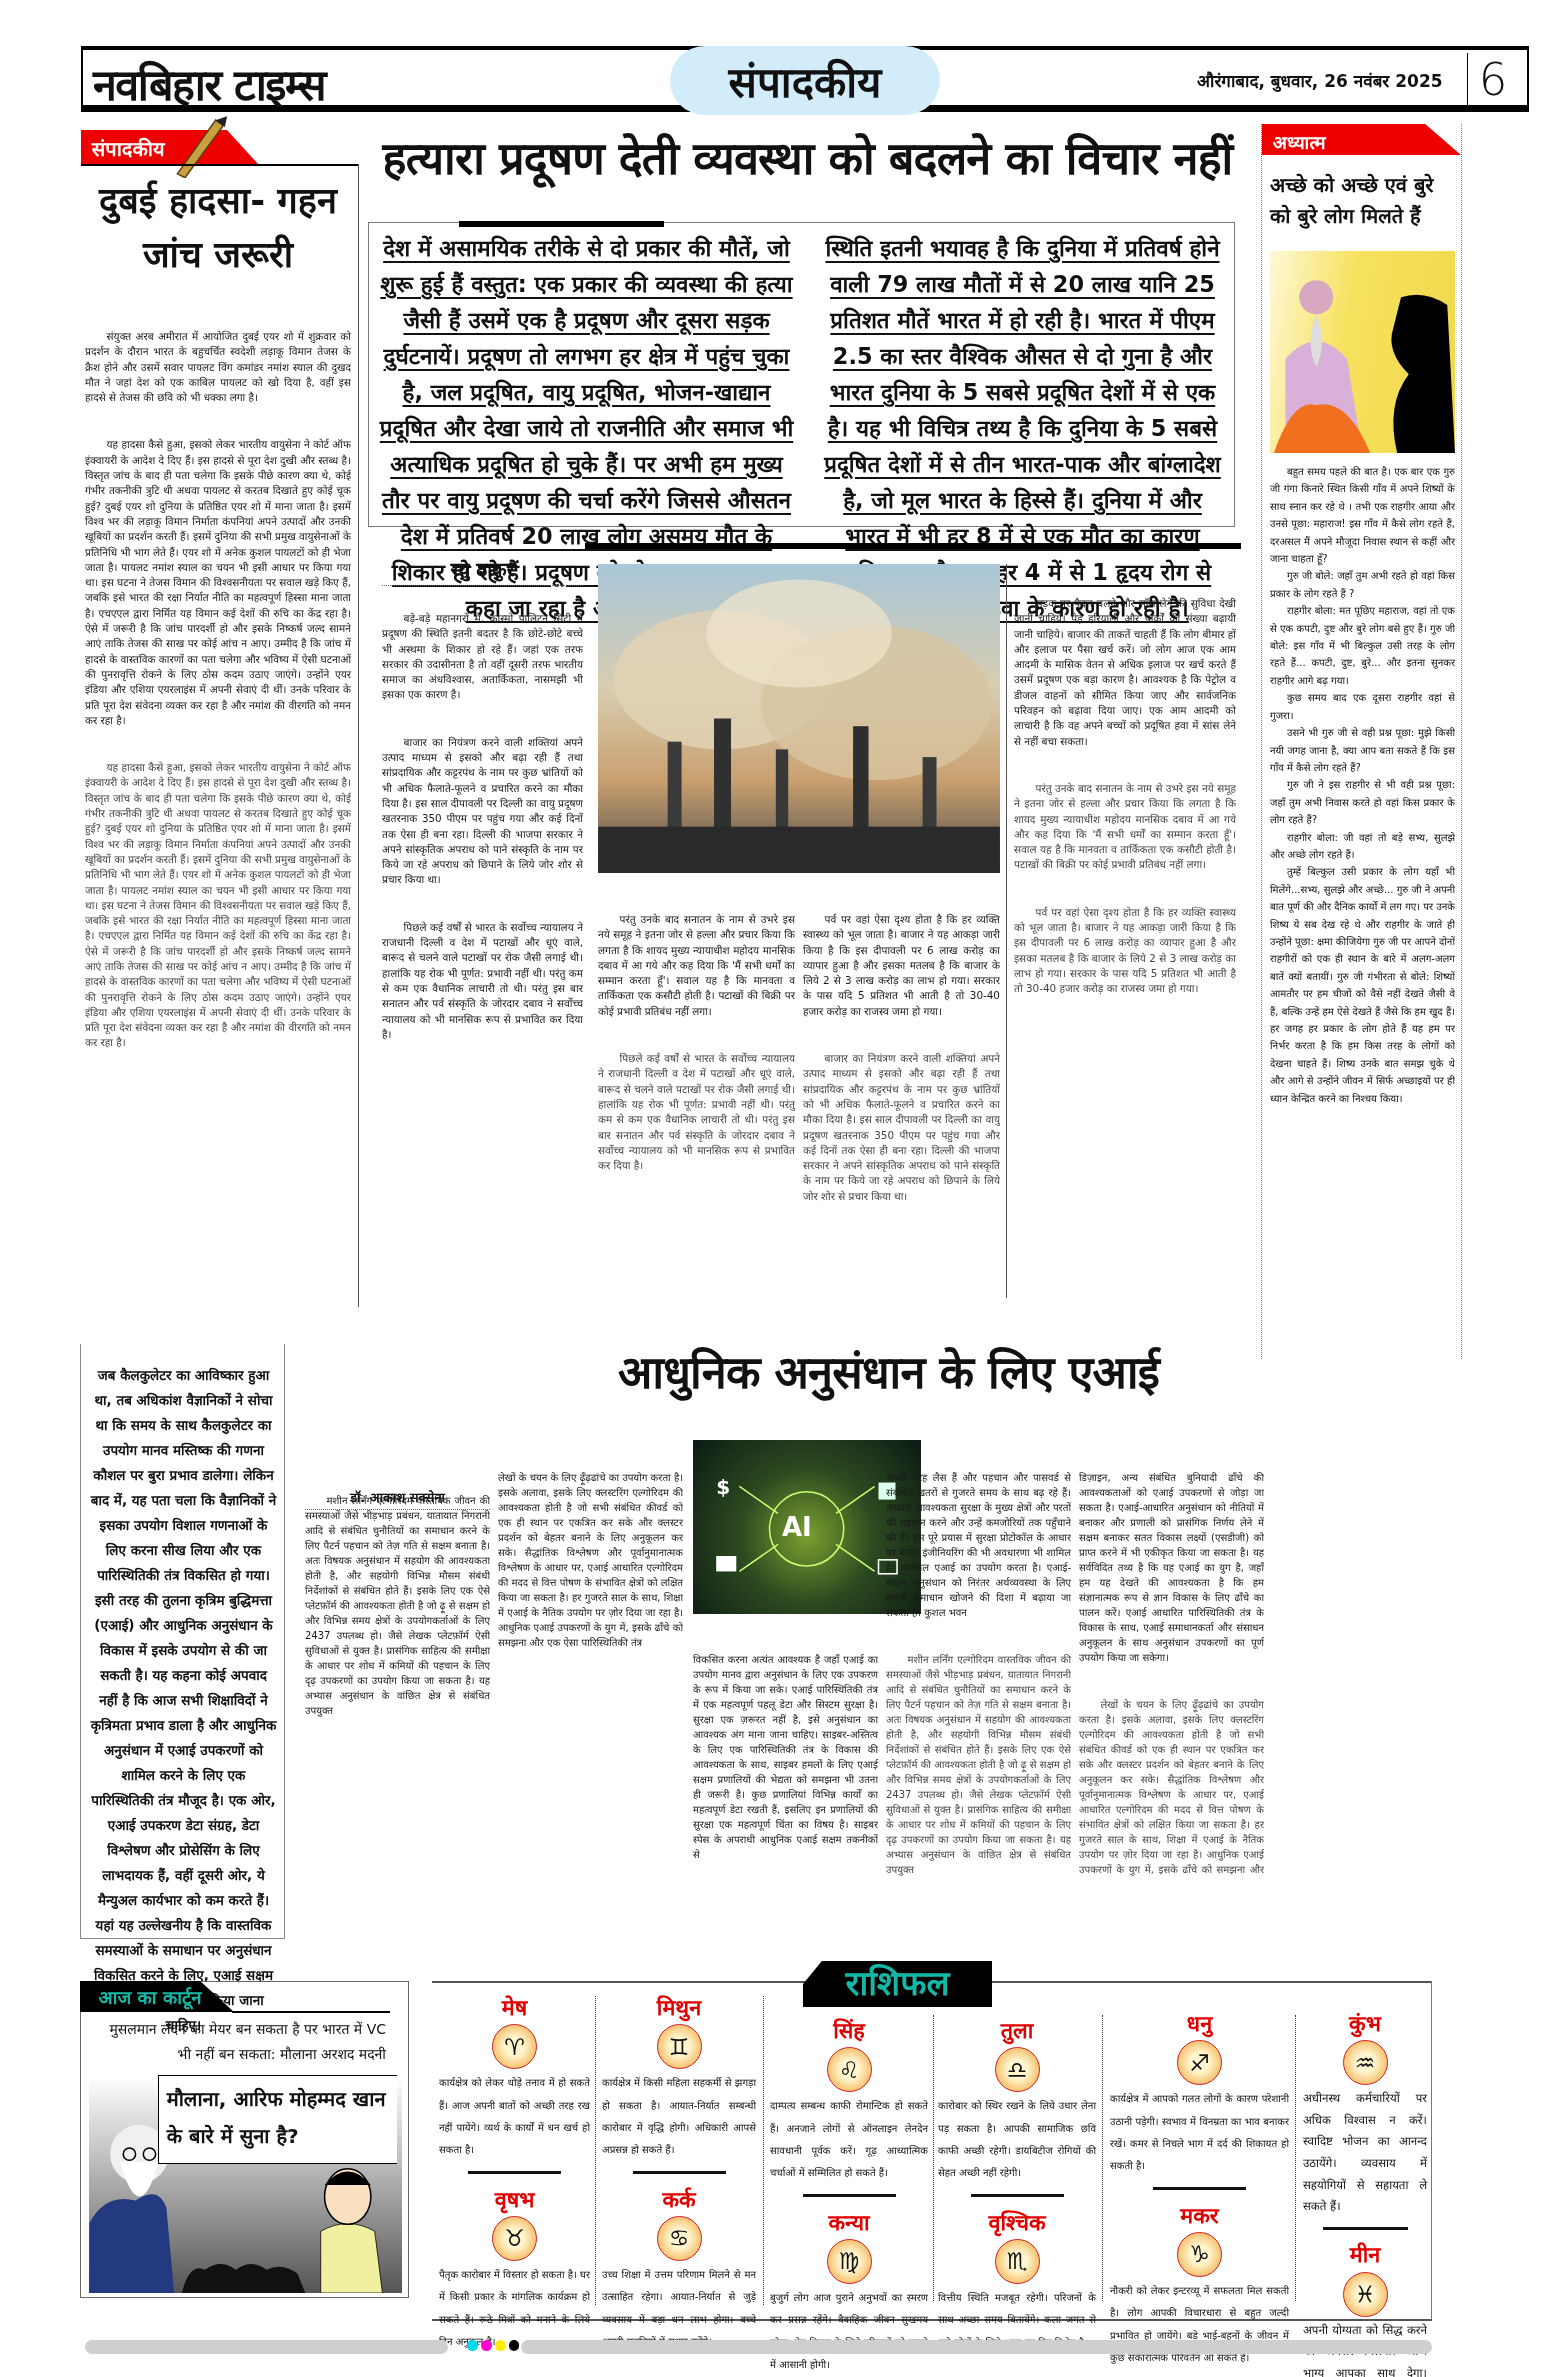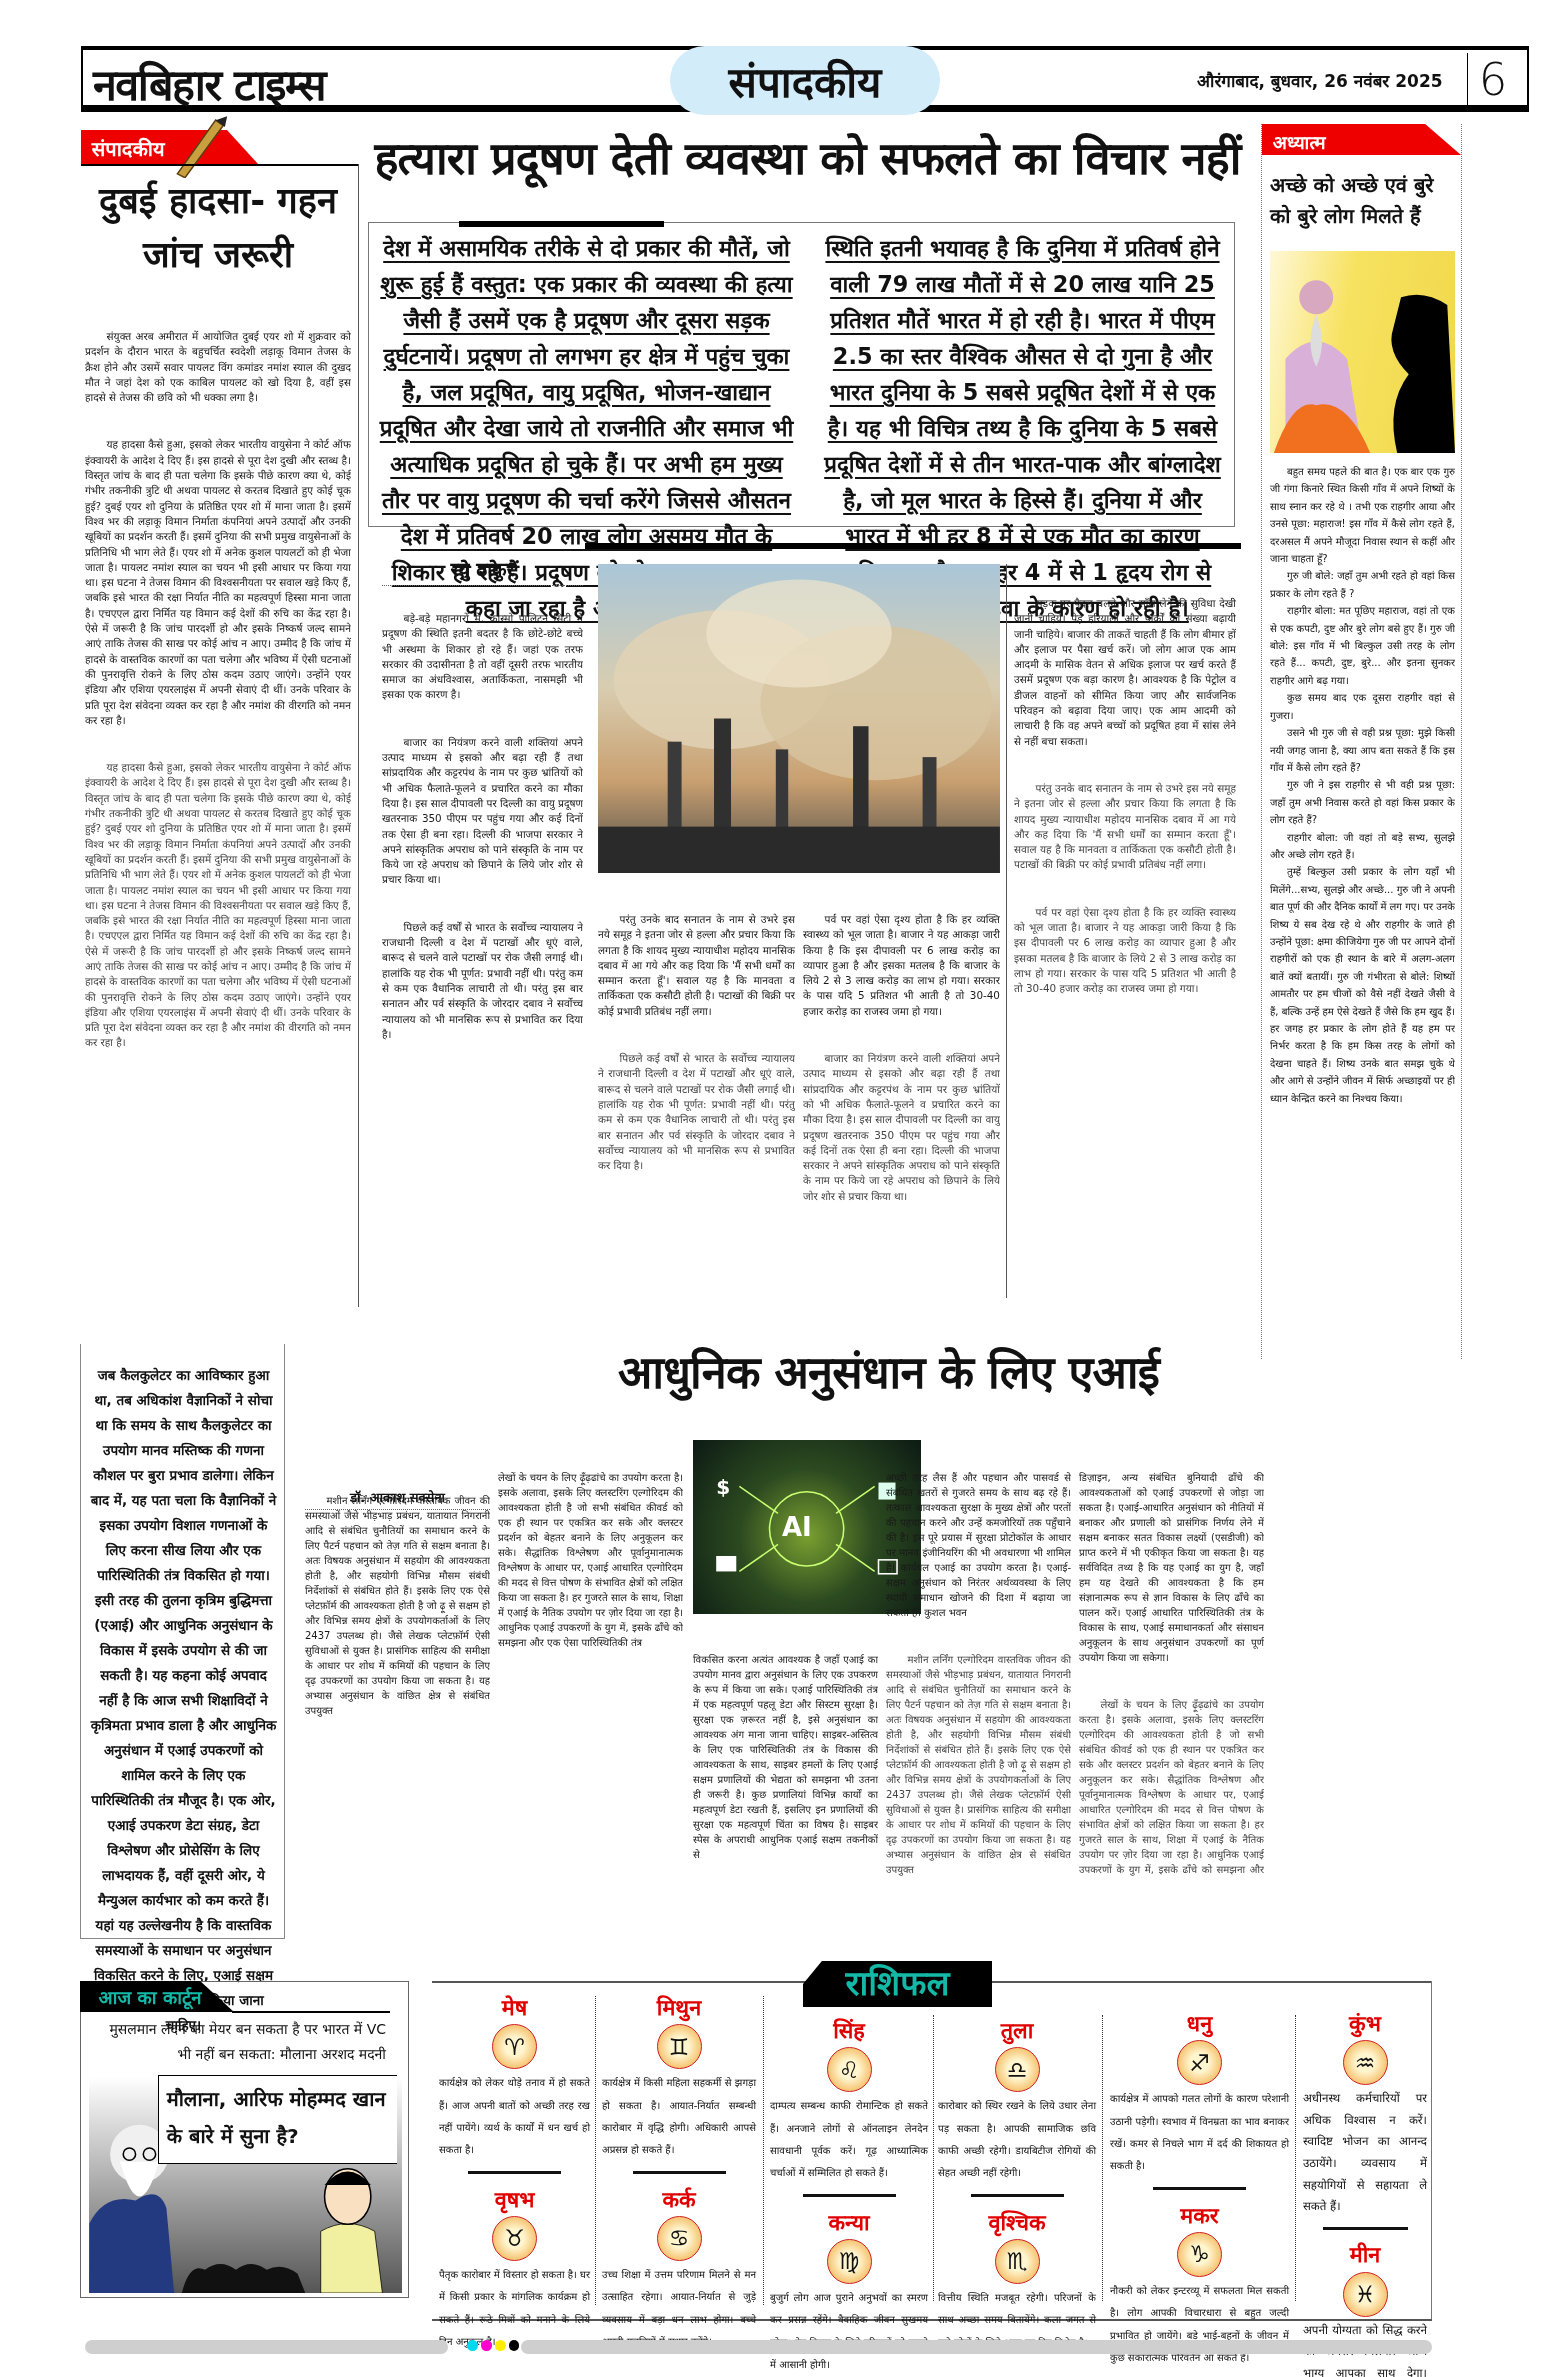--- a/index.html
+++ b/index.html
@@ -49,21 +49,21 @@
 </svg>
 <div class="abs hline" style="left:81px;top:164px;width:278px;height:1.5px;"></div>
 <div class="abs vrule" style="left:358px;top:164px;height:1143px;"></div>
 <div class="abs headline" style="left:85px;top:174px;width:266px;font-size:36px;line-height:54px;">दुबई हादसा- गहन जांच जरूरी</div>
 <div class="abs body-text" style="left:85px;top:297px;width:266px;height:992px;overflow:hidden;">
   <p>संयुक्त अरब अमीरात में आयोजित दुबई एयर शो में शुक्रवार को प्रदर्शन के दौरान भारत के बहुचर्चित स्वदेशी लड़ाकू विमान तेजस के क्रैश होने और उसमें सवार पायलट विंग कमांडर नमांश स्याल की दुखद मौत ने जहां देश को एक काबिल पायलट को खो दिया है, वहीं इस हादसे से तेजस की छवि को भी धक्का लगा है।</p>
   <p>यह हादसा कैसे हुआ, इसको लेकर भारतीय वायुसेना ने कोर्ट ऑफ इंक्वायरी के आदेश दे दिए हैं। इस हादसे से पूरा देश दुखी और स्तब्ध है। विस्तृत जांच के बाद ही पता चलेगा कि इसके पीछे कारण क्या थे, कोई गंभीर तकनीकी त्रुटि थी अथवा पायलट से करतब दिखाते हुए कोई चूक हुई? दुबई एयर शो दुनिया के प्रतिष्ठित एयर शो में माना जाता है। इसमें विश्व भर की लड़ाकू विमान निर्माता कंपनियां अपने उत्पादों और उनकी खूबियों का प्रदर्शन करती हैं। इसमें दुनिया की सभी प्रमुख वायुसेनाओं के प्रतिनिधि भी भाग लेते हैं। एयर शो में अनेक कुशल पायलटों को ही भेजा जाता है। पायलट नमांश स्याल का चयन भी इसी आधार पर किया गया था। इस घटना ने तेजस विमान की विश्वसनीयता पर सवाल खड़े किए हैं, जबकि इसे भारत की रक्षा निर्यात नीति का महत्वपूर्ण हिस्सा माना जाता है। एचएएल द्वारा निर्मित यह विमान कई देशों की रुचि का केंद्र रहा है। ऐसे में जरूरी है कि जांच पारदर्शी हो और इसके निष्कर्ष जल्द सामने आएं ताकि तेजस की साख पर कोई आंच न आए। उम्मीद है कि जांच में हादसे के वास्तविक कारणों का पता चलेगा और भविष्य में ऐसी घटनाओं की पुनरावृत्ति रोकने के लिए ठोस कदम उठाए जाएंगे। उन्होंने एयर इंडिया और एशिया एयरलाइंस में अपनी सेवाएं दी थीं। उनके परिवार के प्रति पूरा देश संवेदना व्यक्त कर रहा है और नमांश की वीरगति को नमन कर रहा है।</p>
   <p class="filler">यह हादसा कैसे हुआ, इसको लेकर भारतीय वायुसेना ने कोर्ट ऑफ इंक्वायरी के आदेश दे दिए हैं। इस हादसे से पूरा देश दुखी और स्तब्ध है। विस्तृत जांच के बाद ही पता चलेगा कि इसके पीछे कारण क्या थे, कोई गंभीर तकनीकी त्रुटि थी अथवा पायलट से करतब दिखाते हुए कोई चूक हुई? दुबई एयर शो दुनिया के प्रतिष्ठित एयर शो में माना जाता है। इसमें विश्व भर की लड़ाकू विमान निर्माता कंपनियां अपने उत्पादों और उनकी खूबियों का प्रदर्शन करती हैं। इसमें दुनिया की सभी प्रमुख वायुसेनाओं के प्रतिनिधि भी भाग लेते हैं। एयर शो में अनेक कुशल पायलटों को ही भेजा जाता है। पायलट नमांश स्याल का चयन भी इसी आधार पर किया गया था। इस घटना ने तेजस विमान की विश्वसनीयता पर सवाल खड़े किए हैं, जबकि इसे भारत की रक्षा निर्यात नीति का महत्वपूर्ण हिस्सा माना जाता है। एचएएल द्वारा निर्मित यह विमान कई देशों की रुचि का केंद्र रहा है। ऐसे में जरूरी है कि जांच पारदर्शी हो और इसके निष्कर्ष जल्द सामने आएं ताकि तेजस की साख पर कोई आंच न आए। उम्मीद है कि जांच में हादसे के वास्तविक कारणों का पता चलेगा और भविष्य में ऐसी घटनाओं की पुनरावृत्ति रोकने के लिए ठोस कदम उठाए जाएंगे। उन्होंने एयर इंडिया और एशिया एयरलाइंस में अपनी सेवाएं दी थीं। उनके परिवार के प्रति पूरा देश संवेदना व्यक्त कर रहा है और नमांश की वीरगति को नमन कर रहा है।</p>
 </div>
 
-<div class="abs headline" style="left:371px;top:133px;width:873px;font-size:45px;letter-spacing:-0.8px;">हत्यारा प्रदूषण देती व्यवस्था को सफलते का विचार नहीं</div>
+<div class="abs headline" style="left:371px;top:133px;width:873px;font-size:45px;letter-spacing:-0.8px;">हत्यारा प्रदूषण देती व्यवस्था को बदलने का विचार नहीं</div>
 <div class="abs" style="left:368px;top:222px;width:867px;height:305px;border:1.5px solid #777;"></div>
 <div class="abs hline" style="left:459px;top:221px;width:205px;height:6.2px;"></div>
 <div class="abs pullquote" style="left:378px;top:230px;width:417px;">देश में असामयिक तरीके से दो प्रकार की मौतें, जो शुरू हुई हैं वस्तुत: एक प्रकार की व्यवस्था की हत्या जैसी हैं उसमें एक है प्रदूषण और दूसरा सड़क दुर्घटनायें। प्रदूषण तो लगभग हर क्षेत्र में पहुंच चुका है, जल प्रदूषित, वायु प्रदूषित, भोजन-खाद्यान प्रदूषित और देखा जाये तो राजनीति और समाज भी अत्याधिक प्रदूषित हो चुके हैं। पर अभी हम मुख्य तौर पर वायु प्रदूषण की चर्चा करेंगे जिससे औसतन देश में प्रतिवर्ष 20 लाख लोग असमय मौत के शिकार हो रहे हैं। प्रदूषण को तो अब एक हत्यारा कहा जा रहा है और भारत की</div>
 <div class="abs pullquote" style="left:818px;top:230px;width:409px;">स्थिति इतनी भयावह है कि दुनिया में प्रतिवर्ष होने वाली 79 लाख मौतों में से 20 लाख यानि 25 प्रतिशत मौतें भारत में हो रही है। भारत में पीएम 2.5 का स्तर वैश्विक औसत से दो गुना है और भारत दुनिया के 5 सबसे प्रदूषित देशों में से एक है। यह भी विचित्र तथ्य है कि दुनिया के 5 सबसे प्रदूषित देशों में से तीन भारत-पाक और बांग्लादेश है, जो मूल भारत के हिस्से हैं। दुनिया में और भारत में भी हर 8 में से एक मौत का कारण प्रदूषित हवा है तथा हर 4 में से 1 हृदय रोग से मौत भी प्रदूषित हवा के कारण हो रही है।</div>
 <div class="abs hline" style="left:585px;top:543px;width:656px;height:6.2px;"></div>
 
 <div class="abs byline" style="left:382px;top:556px;width:201px;">रघु ठाकुर</div>
 <div class="abs body-text" style="left:382px;top:579px;width:201px;height:718px;overflow:hidden;">
   <p>बड़े-बड़े महानगरों में, कास्मो पालिटन सिटी में प्रदूषण की स्थिति इतनी बदतर है कि छोटे-छोटे बच्चे भी अस्थमा के शिकार हो रहे हैं। जहां एक तरफ सरकार की उदासीनता है तो वहीं दूसरी तरफ भारतीय समाज का अंधविश्वास, अतार्किकता, नासमझी भी इसका एक कारण है।</p>
   <p>बाजार का नियंत्रण करने वाली शक्तियां अपने उत्पाद माध्यम से इसको और बढ़ा रही हैं तथा सांप्रदायिक और कट्टरपंथ के नाम पर कुछ भ्रांतियों को भी अधिक फैलाते-फूलने व प्रचारित करने का मौका दिया है। इस साल दीपावली पर दिल्ली का वायु प्रदूषण खतरनाक 350 पीएम पर पहुंच गया और कई दिनों तक ऐसा ही बना रहा। दिल्ली की भाजपा सरकार ने अपने सांस्कृतिक अपराध को पाने संस्कृति के नाम पर किये जा रहे अपराध को छिपाने के लिये जोर शोर से प्रचार किया था।</p>

